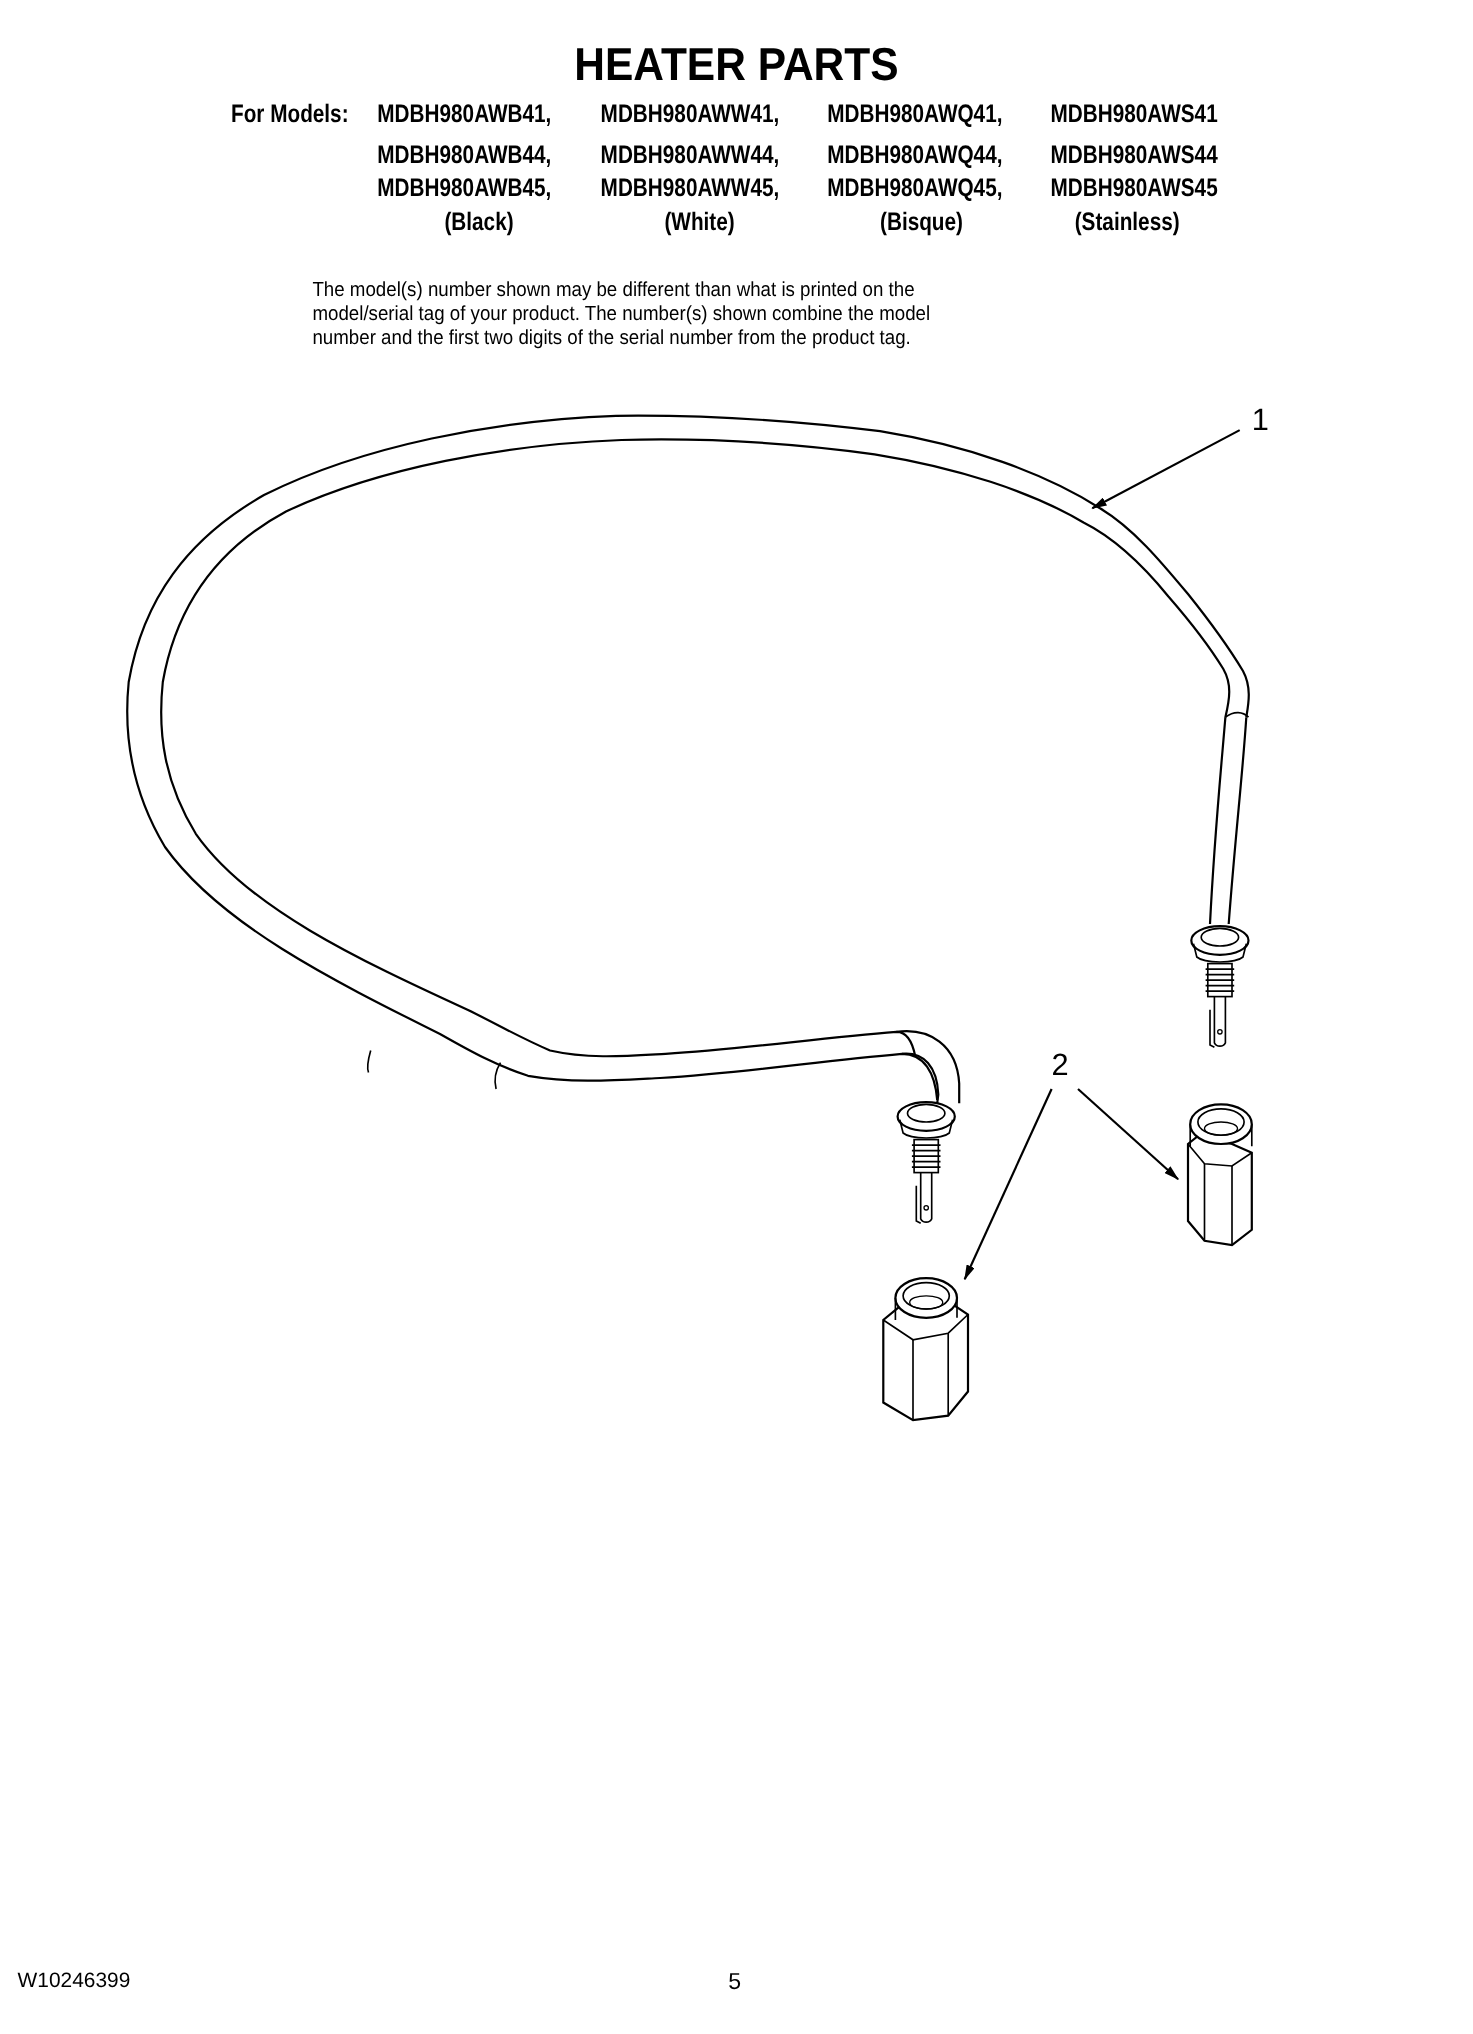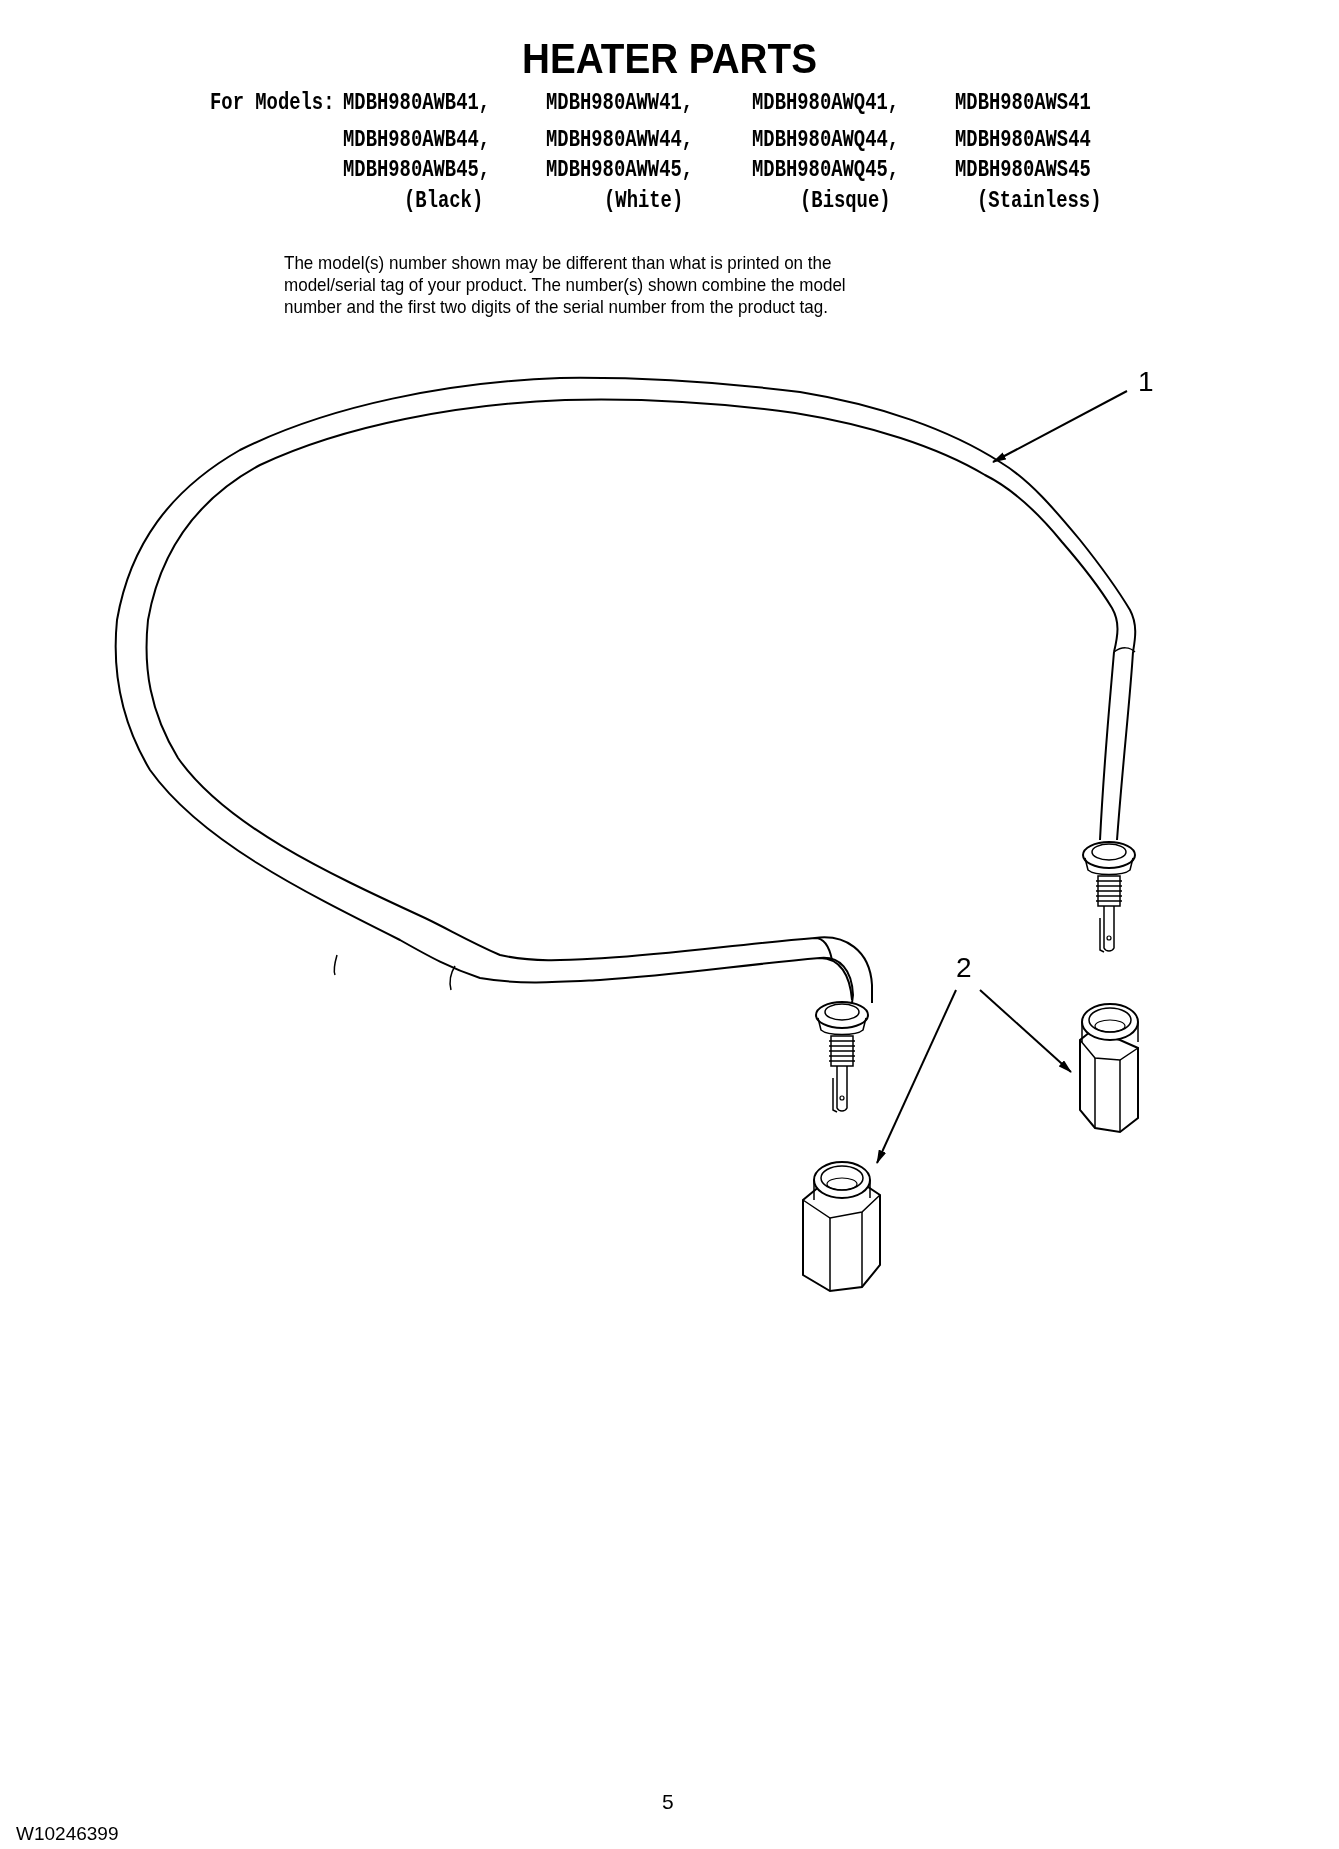--- a/index.html
+++ b/index.html
@@ -2,28 +2,28 @@
 <html><head>
 <meta charset="utf-8">
 <style>
   html, body { margin: 0; padding: 0; background: #ffffff; }
   body { width: 1339px; height: 1849px; position: relative; overflow: hidden;
          font-family: "Liberation Sans", sans-serif; color: #000; }
   .abs { position: absolute; }
   .title { left: 0; width: 1339px; top: 36px; text-align: center;
            font-size: 42px; font-weight: bold; letter-spacing: 0px;
            transform: scaleX(0.92); transform-origin: center; line-height: 46px; }
-  .models { font-weight: bold; font-size: 23px; line-height: 30px; font-family: Liberation Mono, monospace; }
+  .models { font-weight: bold; font-size: 23px; line-height: 30px; }
   .models .lbl { position: absolute; white-space: nowrap; transform: scaleX(0.82); transform-origin: left center; }
   .model { position: absolute; white-space: nowrap; transform: scaleX(0.82); transform-origin: left center; }
   .color { position: absolute; white-space: nowrap; transform: scaleX(0.82); transform-origin: left center; font-weight: bold; font-size: 23px; }
   .notice { left: 284px; top: 220px; width: 800px; font-size: 18.5px; line-height: 22px; margin-top: 32px; }
   .notice p { margin: 0; white-space: nowrap; transform: scaleX(0.92); transform-origin: left center; }
   .callout { font-size: 28px; line-height: 28px; }
-  .footer-doc { left: 16px; top: 1790px; font-size: 19px; margin-top: 33px; }
+  .footer-doc { left: 16px; top: 1790px; font-size: 19px; }
   .footer-page { left: 662px; top: 1790px; font-size: 21px; }
   svg.diagram { position: absolute; left: 0; top: 0; }
 </style>
 </head>
 <body>
 
 <div class="abs title">HEATER PARTS</div>
 
 <div class="abs models" style="left:0;top:0;width:1339px;height:220px;">
   <span class="lbl" style="left:210px;top:88px;">For Models:</span>

